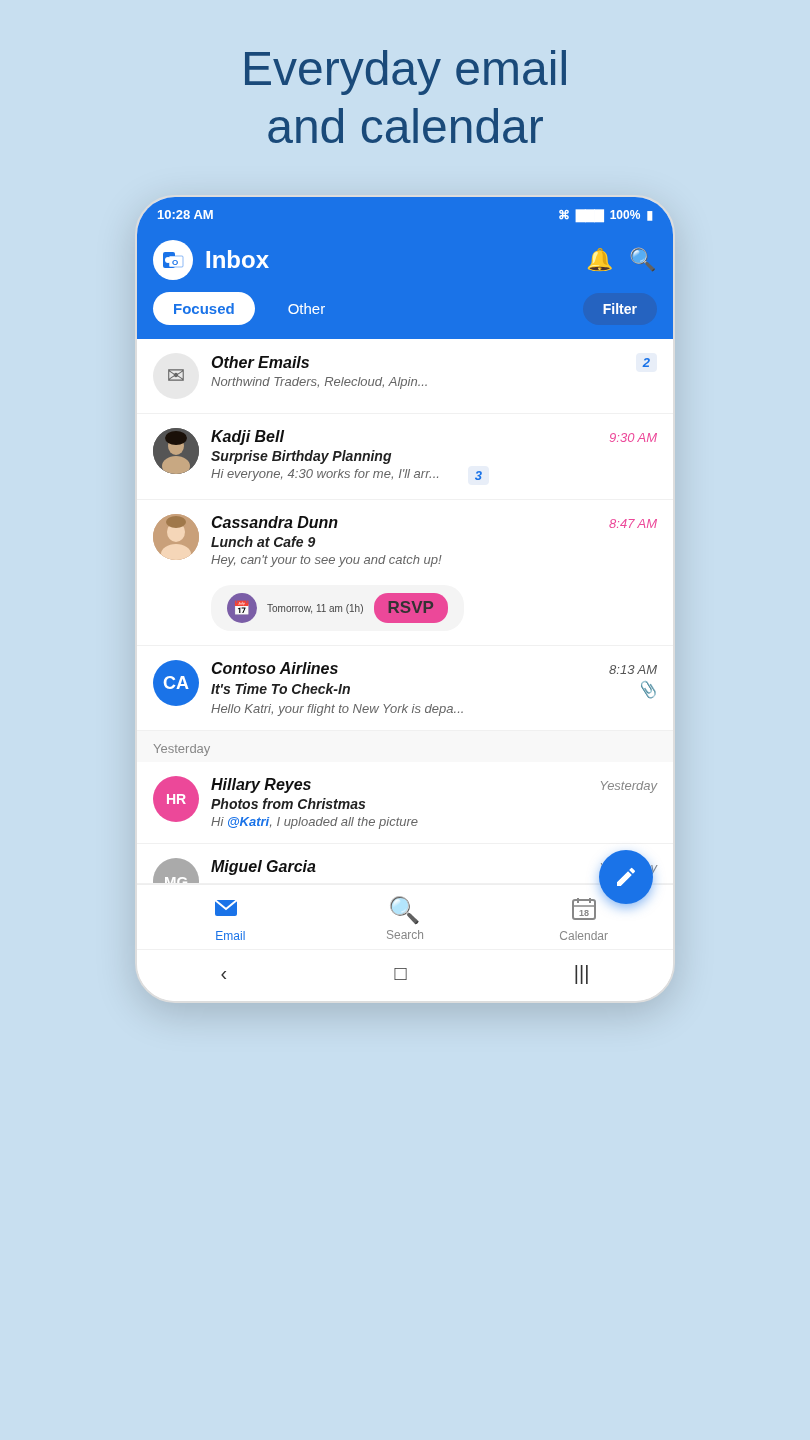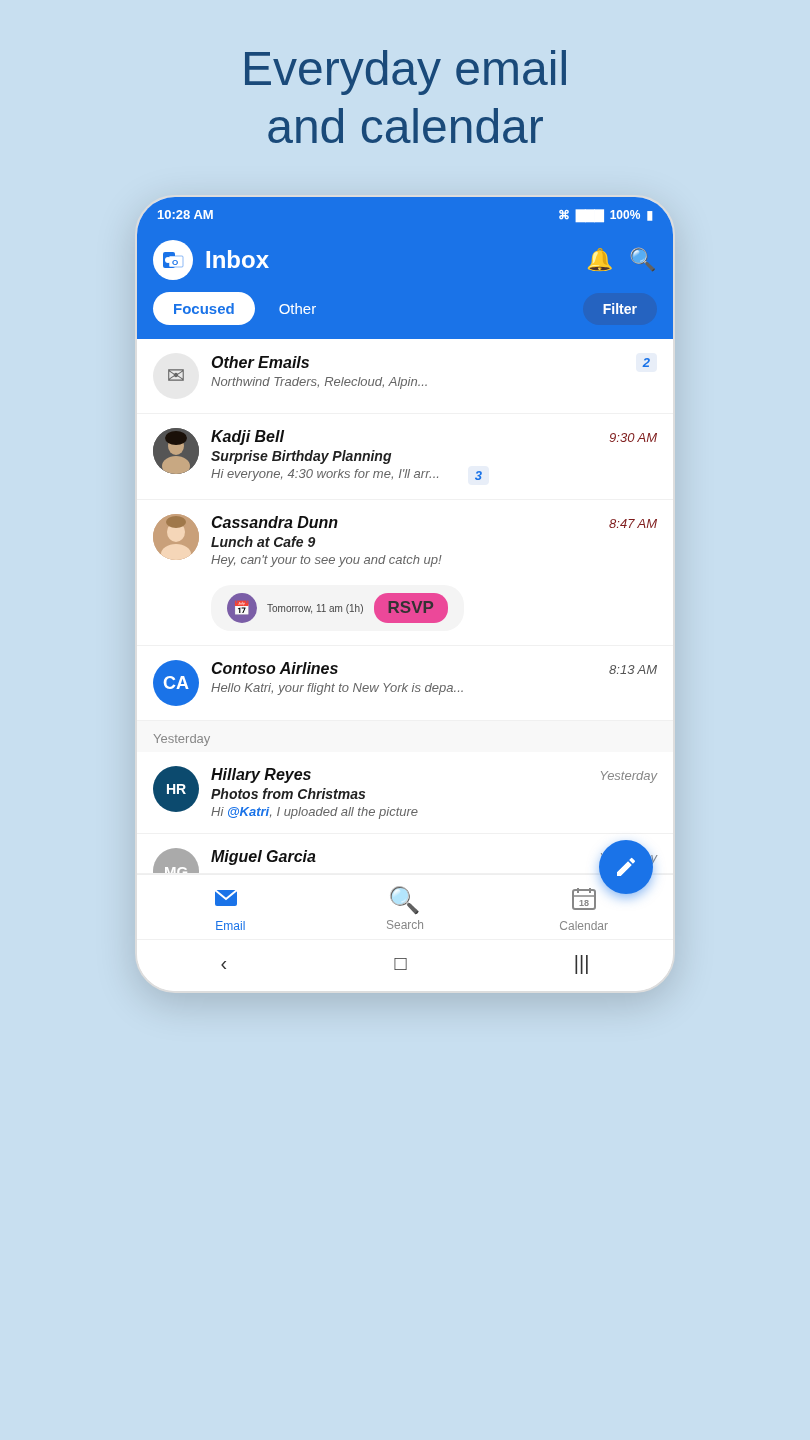--- a/index.html
+++ b/index.html
@@ -83,21 +83,21 @@
       font-size: 22px;
       color: white;
       cursor: pointer;
     }
     
     .tab-bar {
       background: #1a73e8;
       display: flex;
       align-items: center;
       padding: 0 16px 14px;
-      gap: 8px;
+      gap: 17px;
     }
     .tab-focused {
       background: white;
       color: #1a73e8;
       border-radius: 20px;
       padding: 8px 20px;
       font-size: 15px;
       font-weight: 600;
       cursor: pointer;
     }
@@ -167,21 +167,21 @@
       align-items: center;
       margin-bottom: 2px;
     }
     .email-sender {
       font-size: 16px;
       font-weight: 700;
       color: #111;
     }
     .email-time {
       font-size: 13px;
-      color: #7f1d1d;
+      color: #ec4899;
       font-weight: 500;
     }
     .email-subject {
       font-size: 14px;
       font-weight: 600;
       color: #222;
       margin-bottom: 2px;
       white-space: nowrap;
       overflow: hidden;
       text-overflow: ellipsis;
@@ -311,21 +311,21 @@
       font-size: 22px;
       box-shadow: 0 4px 12px rgba(26,115,232,0.5);
       cursor: pointer;
     }
     .ca-avatar {
       background: #1a73e8;
       font-size: 18px;
       font-weight: 700;
     }
     .hr-avatar {
-      background: #0c4a6e;
+      background: #ec4899;
       font-size: 14px;
       font-weight: 700;
     }
     
     .kadji-avatar {
       background: #444;
       font-size: 11px;
     }
     .preview-row {
       display: flex;
@@ -442,20 +442,24 @@
         <div class="rsvp-btn">RSVP</div>
       </div>
     </div>
 
     <div class="email-item">
       <div class="avatar ca-avatar">CA</div>
       <div class="email-content">
         <div class="email-top-row">
           <span class="email-sender">Contoso Airlines</span>
           <span class="email-time" style="color:#555;">8:13 AM</span>
+        </div>
+        <div class="email-top-row" style="margin-top:2px;">
+          <span class="email-subject">It's Time To Check-In</span>
+          <span class="attach-icon">📎</span>
         </div>
         <div class="email-preview">Hello Katri, your flight to New York is depa...</div>
       </div>
     </div>
 
     <div class="section-header">
       <span>Yesterday</span>
     </div>
 
     <div class="email-item">

